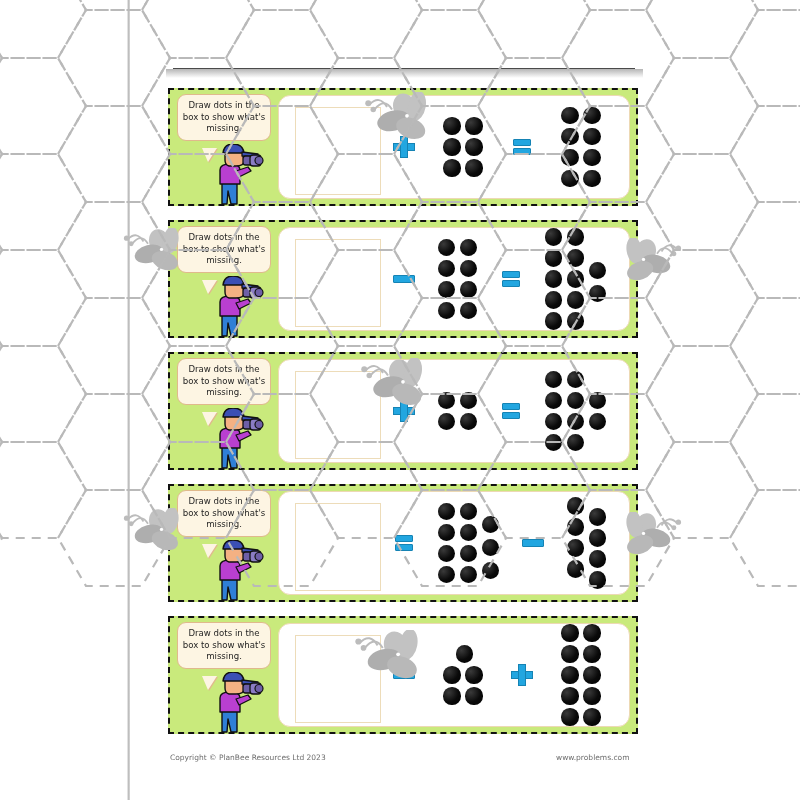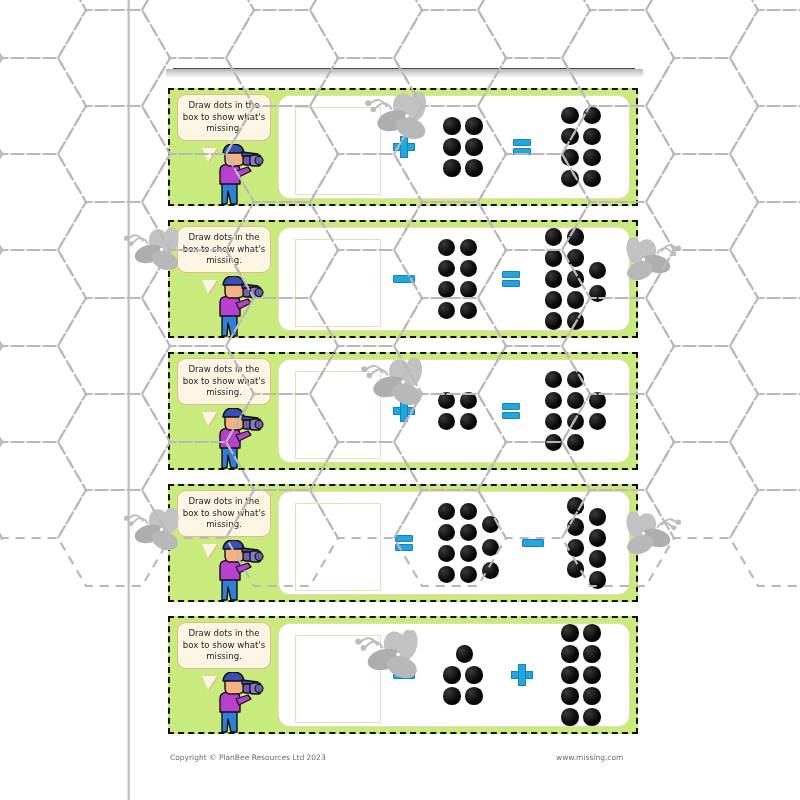--- a/index.html
+++ b/index.html
@@ -494,21 +494,21 @@
                 <span class="dot" style="left: 22px; top: 84px; width: 17.2px; height: 17.2px;"></span>
               </div>
             </div>
           </div>
         </div>
       </div>
     </div>
   </div>
 
 <div class="footer-text" id="footer-left">Copyright © PlanBee Resources Ltd 2023</div>
-<div class="footer-text" id="footer-right">www.missing.com</div>
+<div class="footer-text" id="footer-right">www.problems.com</div>
 
 <svg id="hex-overlay" viewBox="0 0 800 800" xmlns="http://www.w3.org/2000/svg">
   <g id="hex-group" fill="none" stroke="#b9b9b9" stroke-width="2.2" stroke-dasharray="9 7" stroke-linecap="butt">
       <path d="M-110.0,-38.0 L-82.0,-86.0 L-26.0,-86.0 L2.0,-38.0 L-26.0,10.0 L-82.0,10.0 Z"></path>
       <path d="M58.0,-38.0 L86.0,-86.0 L142.0,-86.0 L170.0,-38.0 L142.0,10.0 L86.0,10.0 Z"></path>
       <path d="M226.0,-38.0 L254.0,-86.0 L310.0,-86.0 L338.0,-38.0 L310.0,10.0 L254.0,10.0 Z"></path>
       <path d="M394.0,-38.0 L422.0,-86.0 L478.0,-86.0 L506.0,-38.0 L478.0,10.0 L422.0,10.0 Z"></path>
       <path d="M562.0,-38.0 L590.0,-86.0 L646.0,-86.0 L674.0,-38.0 L646.0,10.0 L590.0,10.0 Z"></path>
       <path d="M730.0,-38.0 L758.0,-86.0 L814.0,-86.0 L842.0,-38.0 L814.0,10.0 L758.0,10.0 Z"></path>
       <path d="M898.0,-38.0 L926.0,-86.0 L982.0,-86.0 L1010.0,-38.0 L982.0,10.0 L926.0,10.0 Z"></path>

